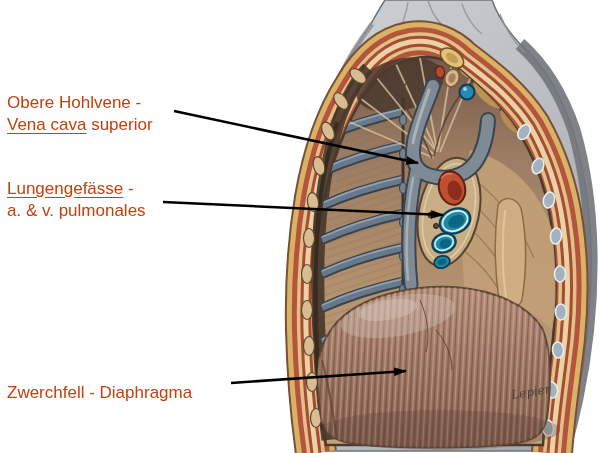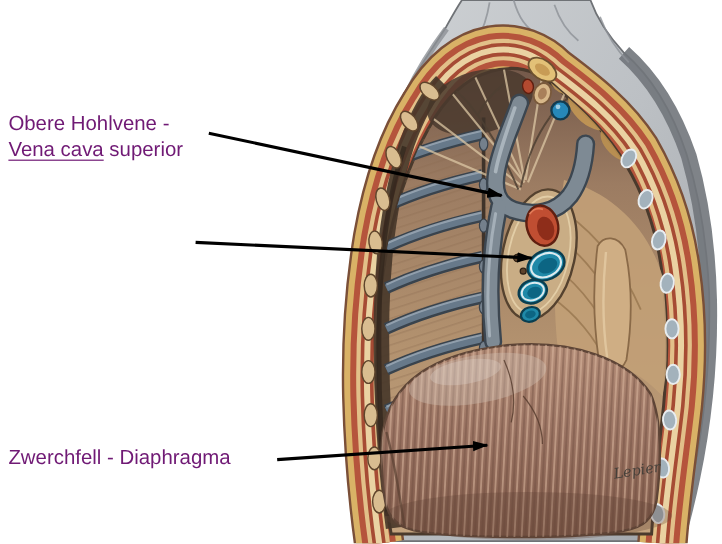--- a/index.html
+++ b/index.html
@@ -2,26 +2,26 @@
 <html><head>
 <meta charset="utf-8">
 <style>
   html,body{margin:0;padding:0;background:#ffffff;}
   .canvas{
     position:relative;width:602px;height:453px;background:#ffffff;overflow:hidden;
     font-family:"Liberation Sans", sans-serif;
   }
   .art{position:absolute;left:0;top:0;}
   .label{
-    position:absolute;left:7px;font-size:17px;line-height:22px;color:#701a75;
+    position:absolute;left:7px;font-size:17px;line-height:22px;color:#c2410c;
     white-space:nowrap;letter-spacing:0;
   }
   .label-svc{top:92px;}
   .label-pulm{top:178px;}
-  .label-dia{top:371px;}
+  .label-dia{top:382px;}
   .misspell{
     text-decoration-line:underline;
     text-decoration-style:wavy;
     text-decoration-color:#e04b4b;
     text-decoration-thickness:1px;
     text-underline-offset:3px;
     text-decoration:underline;
   }
 </style>
 </head>
@@ -258,16 +258,20 @@
       <line x1="163" y1="202" x2="443" y2="215" marker-end="url(#ah)"></line>
       <line x1="231" y1="383" x2="406" y2="371" marker-end="url(#ah)"></line>
     </g>
   </svg>
 
   <div class="label label-svc">
     <div>Obere Hohlvene -</div>
     <div><span class="misspell">Vena cava</span><span> superior</span></div>
   </div>
 
+  <div class="label label-pulm">
+    <div><span class="misspell">Lungengefässe</span><span> -</span></div>
+    <div>a. &amp; v. pulmonales</div>
+  </div>
 
   <div class="label label-dia">Zwerchfell - Diaphragma</div>
 
 </div>
 
 </body></html>

